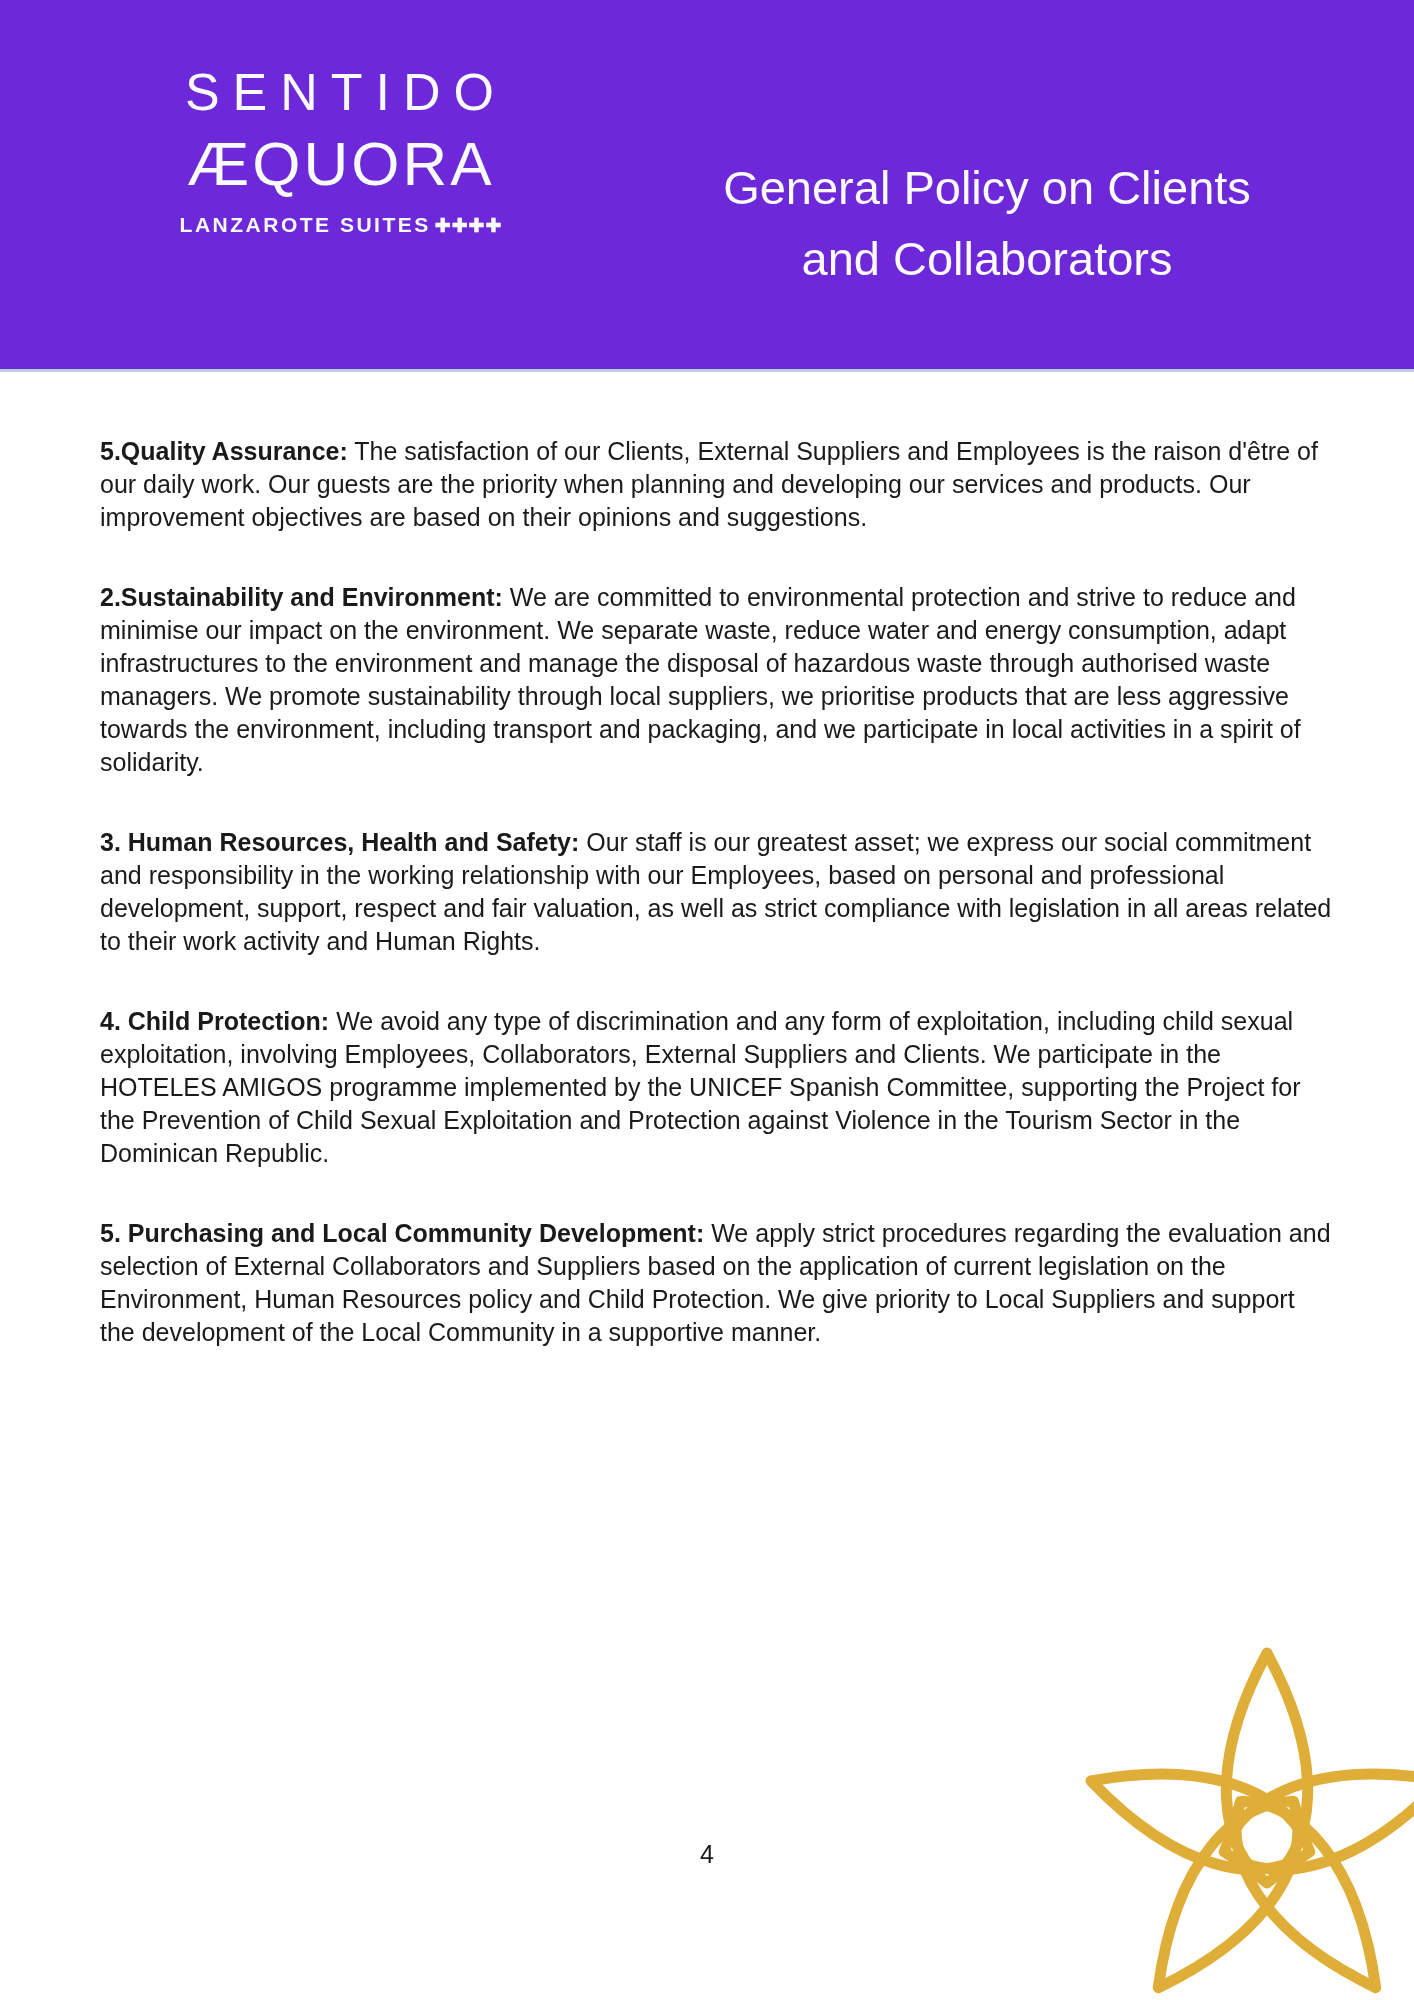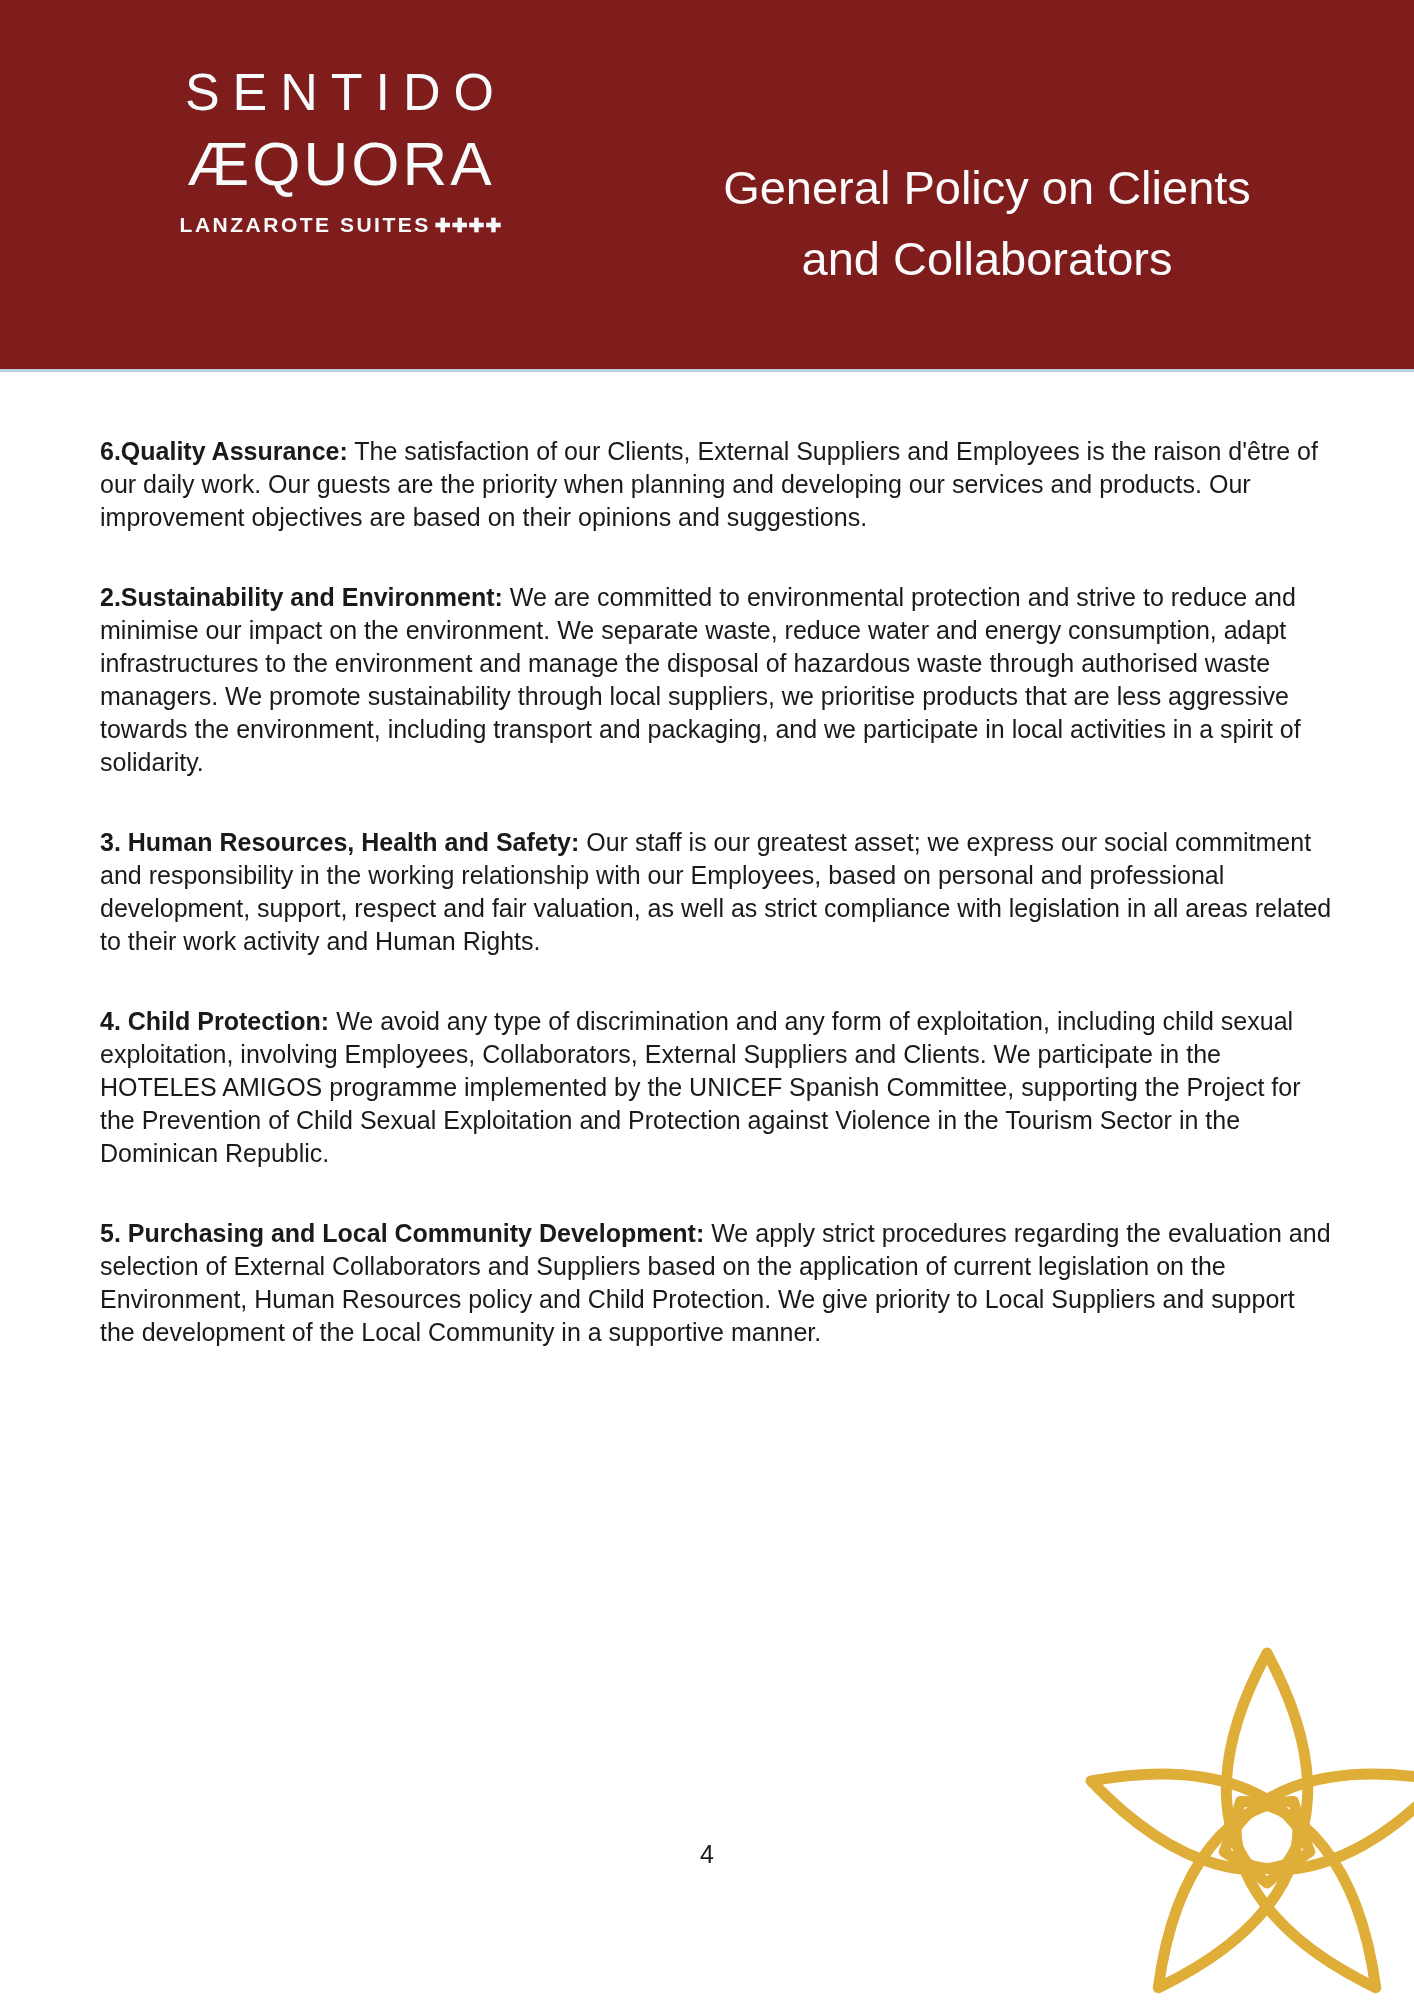--- a/index.html
+++ b/index.html
@@ -11,21 +11,21 @@
     background: #ffffff;
     overflow: hidden;
     font-family: "Liberation Sans", sans-serif;
   }
   
   .header {
     position: absolute;
     left: 0; top: 0;
     width: 1414px;
     height: 372px;
-    background: #7f1d1d;
+    background: #6d28d9;
     border-bottom: 3px solid #bccfda;
   }
   .logo {
     position: absolute;
     left: 170px;
     top: 62px;
     width: 342px;
     color: #f7fafb;
     text-align: center;
   }
@@ -111,21 +111,21 @@
         <span>LANZAROTE SUITES</span><span class="stars">✚✚✚✚</span>
       </div>
     </div>
     <h1 class="title">
       <span>General Policy on Clients</span><br>
       <span>and Collaborators</span>
     </h1>
   </header>
 
   <main class="content">
-    <p class="section"><strong>6.Quality Assurance:</strong><span> The satisfaction of our Clients, External Suppliers and Employees is the raison d'être of our daily work. Our guests are the priority when planning and developing our services and products. Our improvement objectives are based on their opinions and suggestions.</span></p>
+    <p class="section"><strong>5.Quality Assurance:</strong><span> The satisfaction of our Clients, External Suppliers and Employees is the raison d'être of our daily work. Our guests are the priority when planning and developing our services and products. Our improvement objectives are based on their opinions and suggestions.</span></p>
     <p class="section"><strong>2.Sustainability and Environment:</strong><span> We are committed to environmental protection and strive to reduce and minimise our impact on the environment. We separate waste, reduce water and energy consumption, adapt infrastructures to the environment and manage the disposal of hazardous waste through authorised waste managers. We promote sustainability through local suppliers, we prioritise products that are less aggressive towards the environment, including transport and packaging, and we participate in local activities in a spirit of solidarity.</span></p>
     <p class="section"><strong>3. Human Resources, Health and Safety:</strong><span> Our staff is our greatest asset; we express our social commitment and responsibility in the working relationship with our Employees, based on personal and professional development, support, respect and fair valuation, as well as strict compliance with legislation in all areas related to their work activity and Human Rights.</span></p>
     <p class="section"><strong>4. Child Protection:</strong><span> We avoid any type of discrimination and any form of exploitation, including child sexual exploitation, involving Employees, Collaborators, External Suppliers and Clients. We participate in the HOTELES AMIGOS programme implemented by the UNICEF Spanish Committee, supporting the Project for the Prevention of Child Sexual Exploitation and Protection against Violence in the Tourism Sector in the Dominican Republic.</span></p>
     <p class="section"><strong>5. Purchasing and Local Community Development:</strong><span> We apply strict procedures regarding the evaluation and selection of External Collaborators and Suppliers based on the application of current legislation on the Environment, Human Resources policy and Child Protection. We give priority to Local Suppliers and support the development of the Local Community in a supportive manner.</span></p>
   </main>
 
   <div class="page-number">4</div>
 
   <svg class="ornament" viewBox="-320 -320 640 640" xmlns="http://www.w3.org/2000/svg" aria-hidden="true">
     <g fill="none" stroke="#DFAE38" stroke-width="11" stroke-linejoin="round" stroke-linecap="round">

